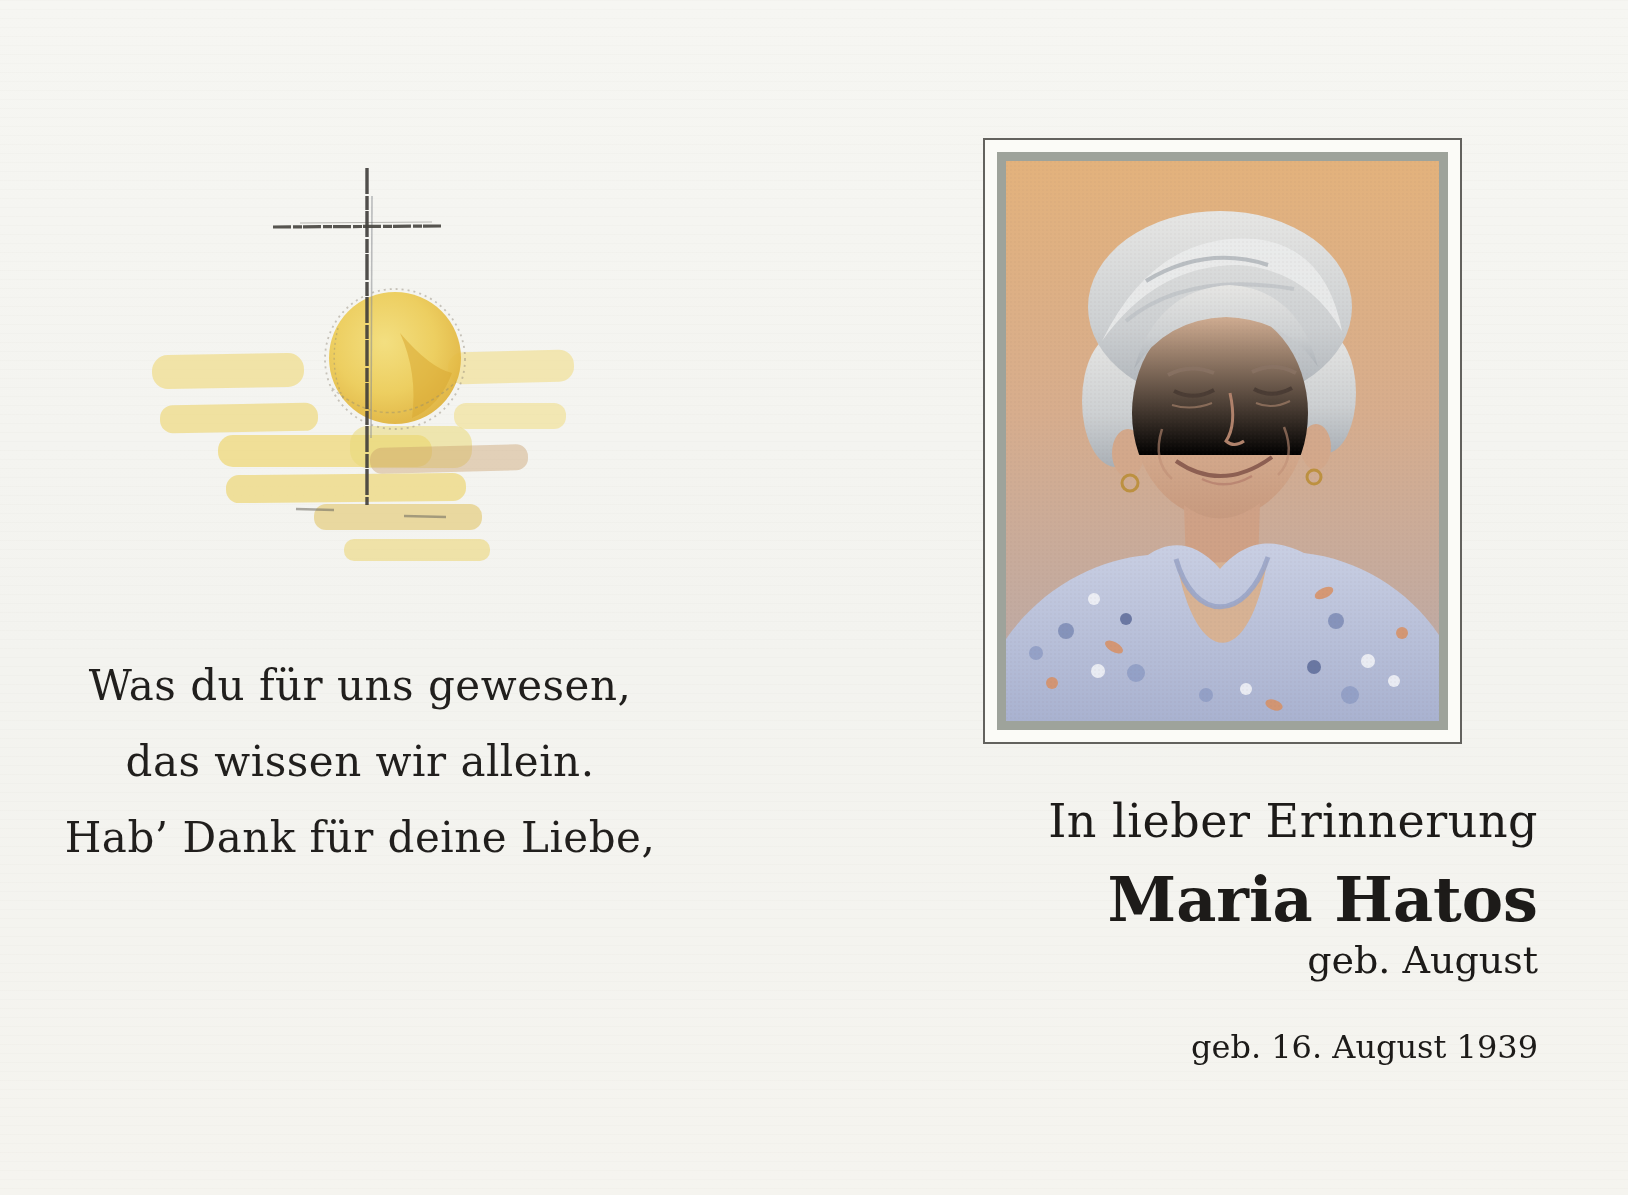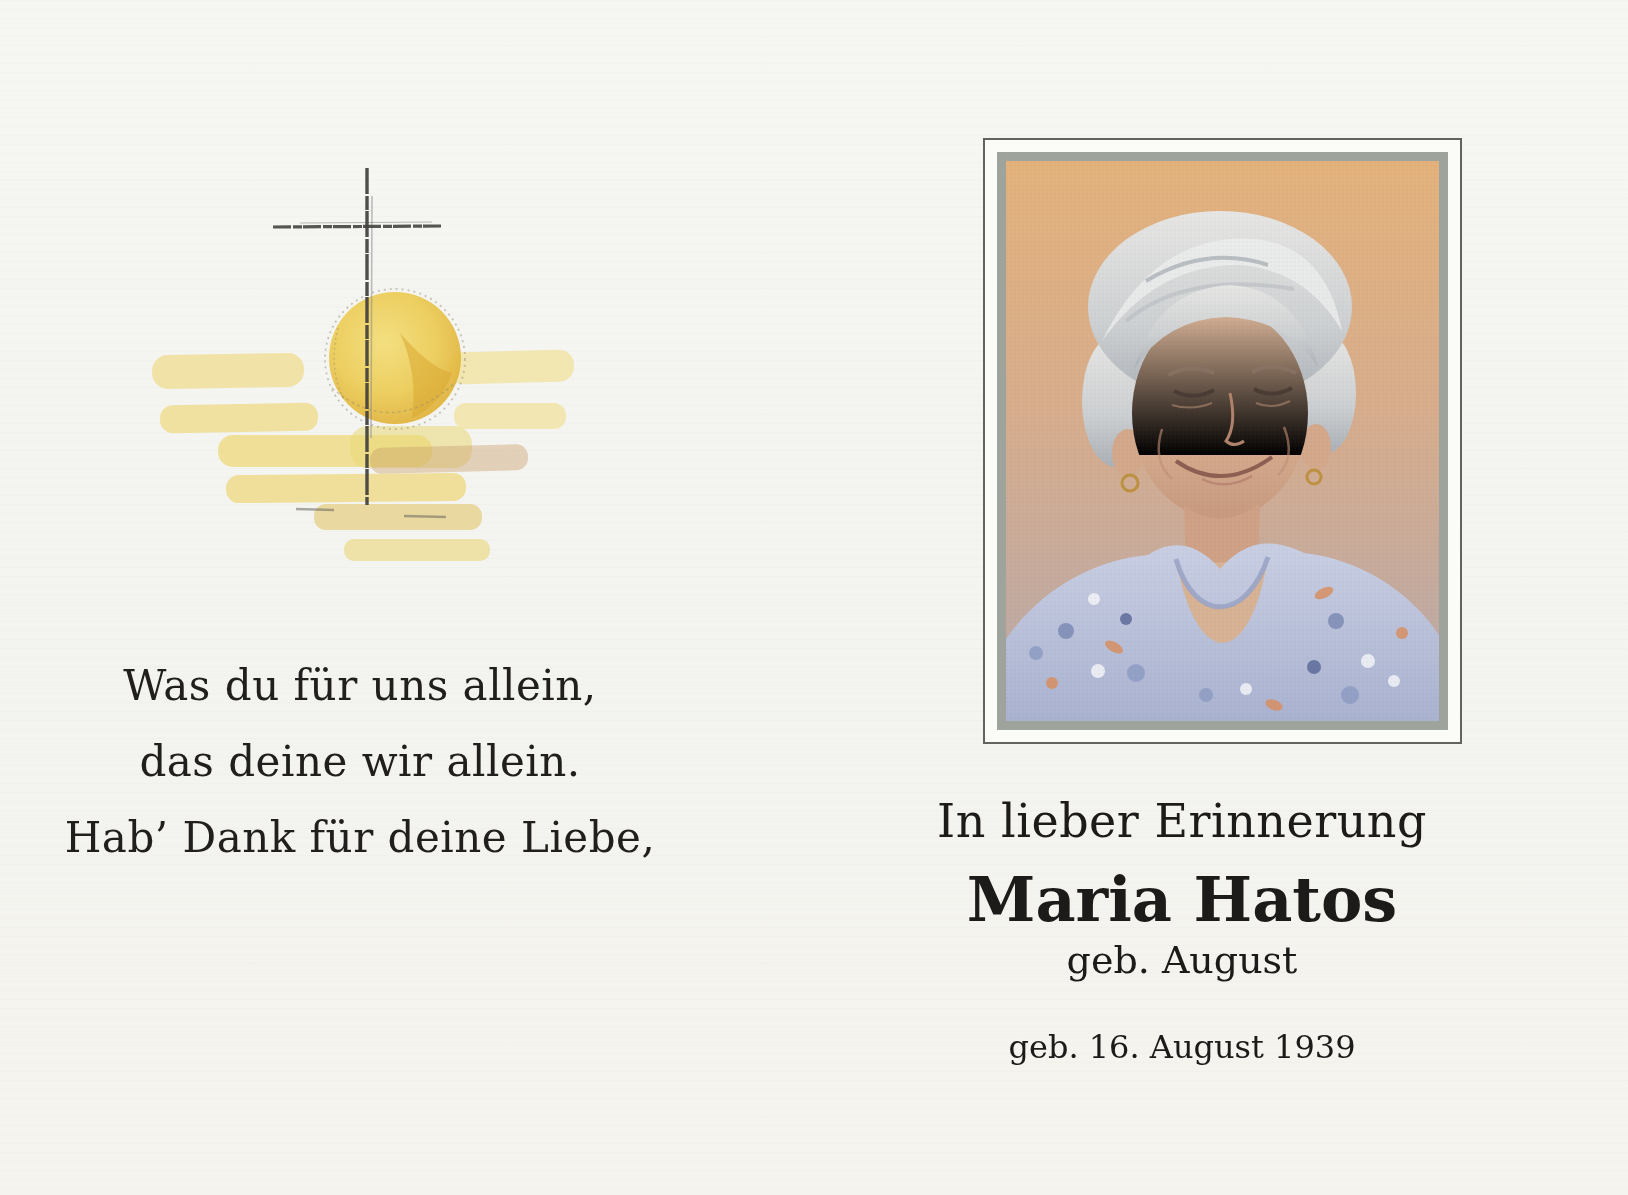--- a/index.html
+++ b/index.html
@@ -67,24 +67,24 @@
   }
   .photo-mat svg {
     display: block;
     width: 100%;
     height: 100%;
   }
 
   
   .right-col {
     position: absolute;
-    left: 872px;
+    left: 918px;
     top: 796px;
     width: 620px;
-    text-align: center;
+    text-align: right;
     color: #1d1b19;
   }
   .memorial-intro {
     font-size: 46px;
     line-height: 1.1;
     letter-spacing: 0.5px;
   }
   .deceased-name {
     margin-top: 20px;
     font-size: 62px;
@@ -140,22 +140,22 @@
 
     <g>
       <line x1="267" y1="30" x2="267" y2="367" stroke="#3f3d3a" stroke-width="3.4" stroke-dasharray="26 2 14 1" opacity="0.9"></line>
       <line x1="272" y1="58" x2="271" y2="300" stroke="#8a8d92" stroke-width="1.6" opacity="0.55"></line>
       <line x1="173" y1="89" x2="343" y2="88" stroke="#46443f" stroke-width="3.2" stroke-dasharray="18 2 9 1" opacity="0.9"></line>
       <line x1="200" y1="85" x2="332" y2="84" stroke="#46443f" stroke-width="1.2" opacity="0.35"></line>
     </g>
   </svg>
 
   <div class="poem">
-    <div>Was du für uns allein,</div>
-    <div>das deine wir allein.</div>
+    <div>Was du für uns gewesen,</div>
+    <div>das wissen wir allein.</div>
     <div>Hab’ Dank für deine Liebe,</div>
   </div>
 
   <div class="photo-frame">
     <div class="photo-mat">
       <svg viewBox="0 0 433 560" preserveAspectRatio="none">
         <defs>
           <linearGradient id="bgGrad" x1="0" y1="0" x2="0" y2="1">
             <stop offset="0%" stop-color="#e3b27c"></stop>
             <stop offset="45%" stop-color="#d7ad8d"></stop>

